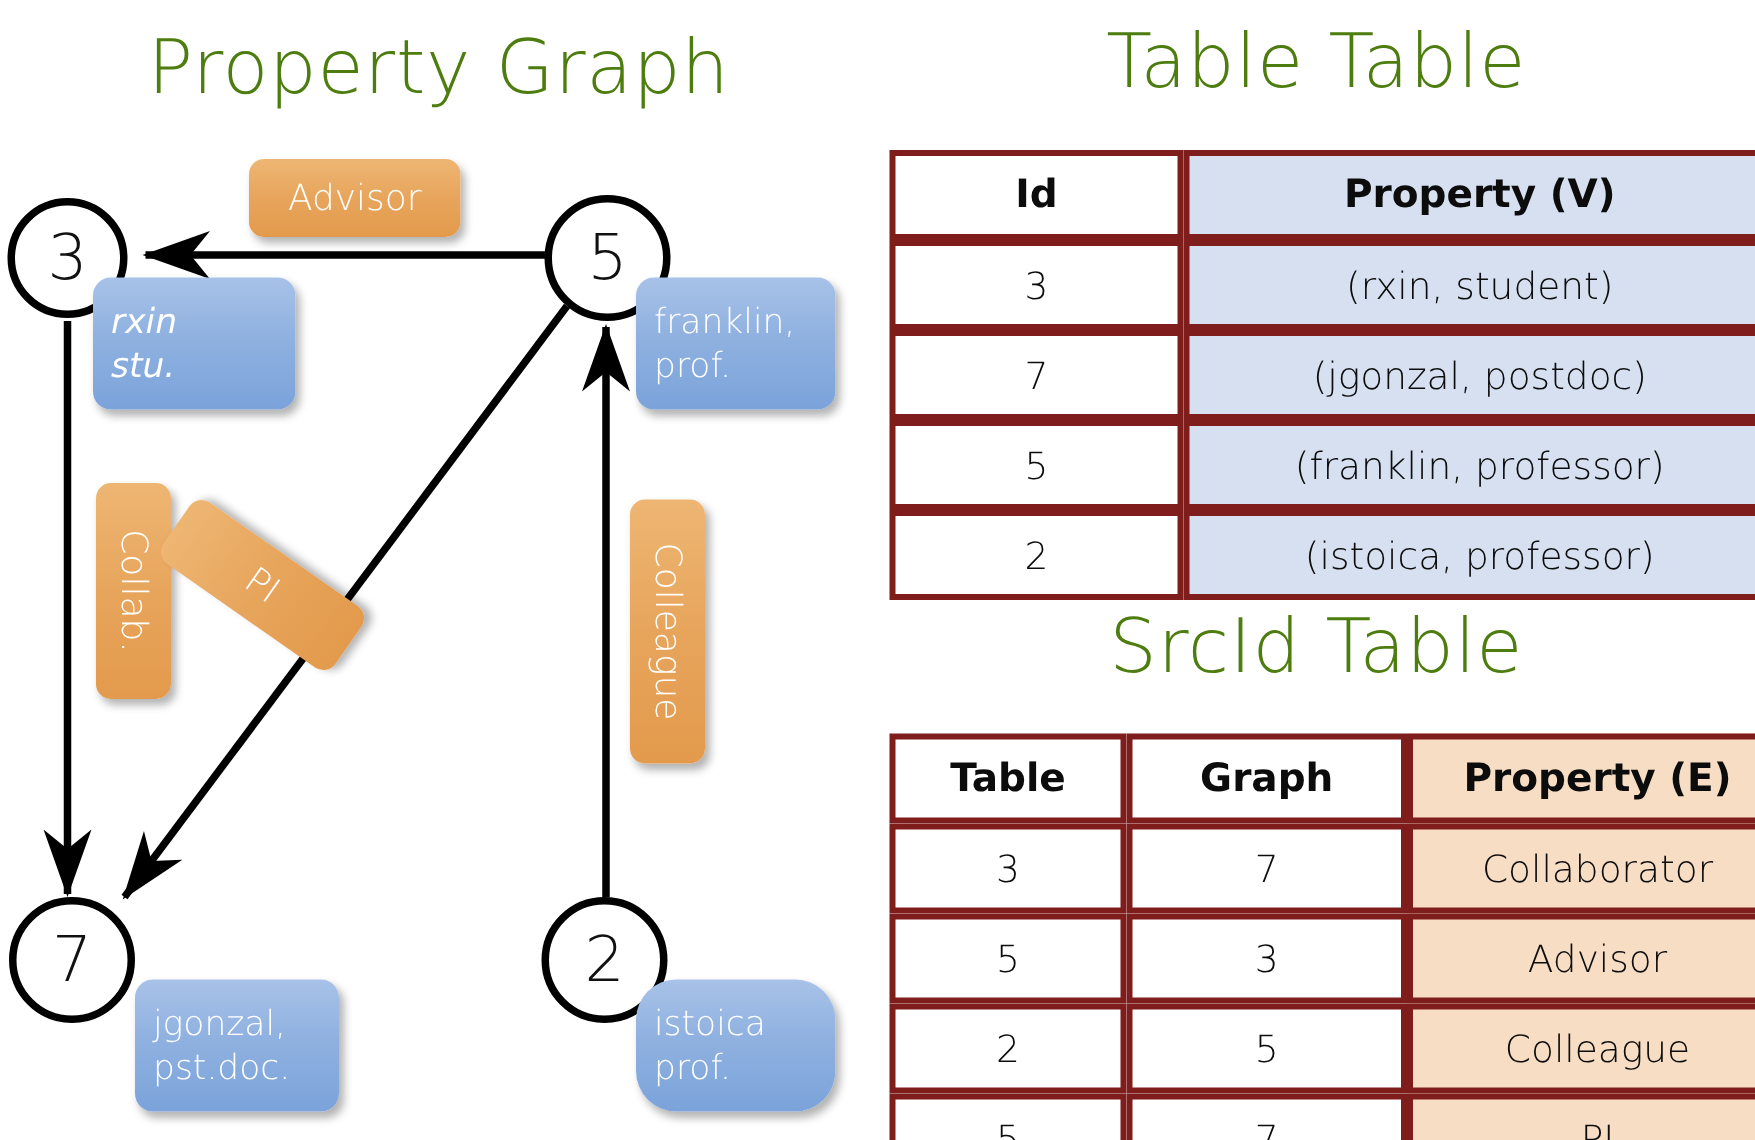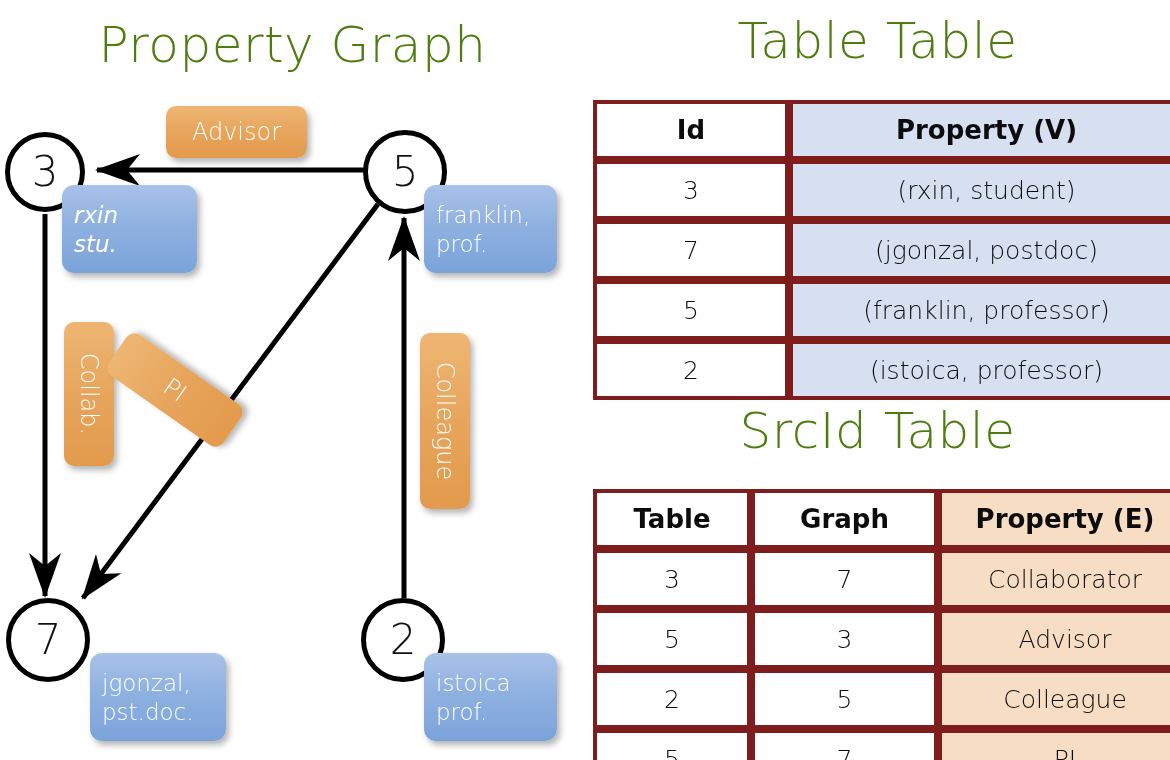--- a/index.html
+++ b/index.html
@@ -186,21 +186,21 @@
     <span>stu.</span>
   </div>
   <div class="prop-box" style="left:424px; top:185px; width:133px; height:88px;">
     <span>franklin,</span>
     <span>prof.</span>
   </div>
   <div class="prop-box" style="left:62px; top:653px; width:136px; height:88px;margin-left:28px;">
     <span>jgonzal,</span>
     <span>pst.doc.</span>
   </div>
-  <div class="prop-box" style="left:424px; top:653px; width:133px; height:88px;">
+  <div class="prop-box" style="left:424px; top:653px; width:133px; height:88px;border-radius:27px;">
     <span>istoica</span>
     <span>prof.</span>
   </div>
 
   <div class="edge-label" style="left:166px; top:106px; width:141px; height:52px;">
     <span>Advisor</span>
   </div>
 
   <div class="edge-label vert-text" style="left:64px; top:322px; width:50px; height:144px;">
     <span>Collab.</span>

